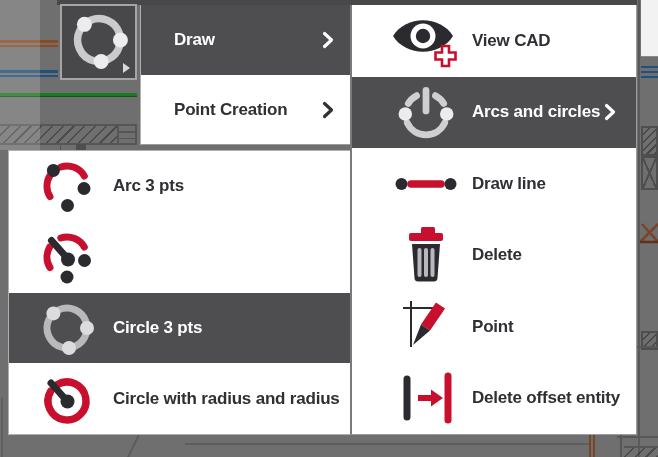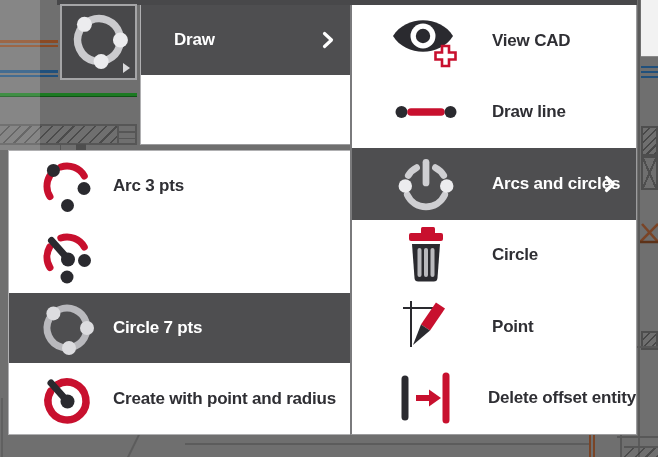--- a/index.html
+++ b/index.html
@@ -40,21 +40,21 @@
   .row.highlight{ background:var(--highlight-bg,#4e4e50); color:#fff; }
   .chev{ display:inline-flex; }
   .chev svg{ stroke:currentColor; }
 
   
   .m1-row{ height:70px; padding:0 16px 0 33px; justify-content:space-between;text-align:right; }
 
   
   .m2-row{ flex:1 1 0; padding-left:36px; }
   .m2-row .icon-box{ width:76px; display:flex; justify-content:center; align-items:center; }
-  .m2-row .label{ margin-left:28px; }
+  .m2-row .label{ margin-left:8px; }
   .m2-row .chev{ position:absolute; right:20px; top:50%; transform:translateY(-50%); }
 
   
   .m3-row{ flex:1 1 0; padding-left:30px; }
   .m3-row .icon-box{ width:56px; display:flex; justify-content:center; align-items:center; }
   .m3-row .label{ margin-left:18px; }
 
   .origin-btn{
     position:absolute; left:60px; top:4px; width:77px; height:76px;
     background:#48484a; border:2px solid #a5a5a7; box-sizing:border-box;
@@ -126,45 +126,42 @@
 
   <div class="panel abs" style="left:140px;top:5px;width:210px;height:140px;border-left:1px solid #b0b0b2;border-bottom:1px solid #9c9c9e;">
     <div class="row m1-row highlight">
       <span class="label">Draw</span>
       <span class="chev">
         <svg width="12" height="18" viewBox="0 0 12 18" fill="none">
             <path d="M2.5 2.5 L9.5 9 L2.5 15.5" stroke-width="3.2" stroke-linecap="round" stroke-linejoin="round"></path>
           </svg>
       </span>
     </div>
+    <div class="row m1-row">
+      <span class="label">Point Creation</span>
+      <span class="chev">
+        <svg width="12" height="18" viewBox="0 0 12 18" fill="none">
+            <path d="M2.5 2.5 L9.5 9 L2.5 15.5" stroke-width="3.2" stroke-linecap="round" stroke-linejoin="round"></path>
+          </svg>
+      </span>
+    </div>
   </div>
 
   <div class="panel abs" style="left:350px;top:5px;width:287px;height:430px;display:flex;flex-direction:column;border-left:2px solid #7a7a7c;border-right:1px solid #9c9c9e;border-bottom:1px solid #9c9c9e;">
 
     <div class="row m2-row">
       <span class="icon-box">
         <svg width="72" height="60" viewBox="0 0 72 60">
           <path d="M3 25 C 16 4, 50 4, 63 25 C 50 46, 16 46, 3 25 Z" fill="#2a2a2f"></path>
           <circle cx="33" cy="25" r="12.5" fill="#ffffff"></circle>
           <circle cx="33" cy="25" r="7.2" fill="#2a2a2f"></circle>
           <path d="M52 35 h 7 v 6.5 h 6.5 v 7 h -6.5 v 6.5 h -7 v -6.5 h -6.5 v -7 h 6.5 Z" fill="#ffffff" stroke="#c8102e" stroke-width="2.6"></path>
         </svg>
       </span>
       <span class="label">View CAD</span>
-    </div>
-
-    <div class="row m2-row">
-      <span class="icon-box">
-        <svg width="64" height="56" viewBox="0 0 64 56">
-          <circle cx="7.5" cy="28" r="6" fill="#2a2a2f"></circle>
-          <line x1="17" y1="28" x2="47" y2="28" stroke="#c8102e" stroke-width="7.5" stroke-linecap="round"></line>
-          <circle cx="56.5" cy="28" r="6" fill="#2a2a2f"></circle>
-        </svg>
-      </span>
-      <span class="label">Draw line</span>
     </div>
 
     <div class="row m2-row highlight">
       <span class="icon-box">
         <svg width="58" height="58" viewBox="0 0 56 56">
           <g fill="none" stroke="#cfcfd2" stroke-width="6.5" stroke-linecap="round">
             <path d="M 18.9 12.2 A 20 20 0 0 0 10.9 19.7"></path>
             <path d="M 37.1 12.2 A 20 20 0 0 1 45.1 19.7"></path>
             <path d="M 9.9 38.5 A 20 20 0 0 0 46.1 38.5"></path>
             <line x1="28" y1="7" x2="28" y2="27"></line>
@@ -174,36 +171,47 @@
             <circle cx="48" cy="30" r="6.5"></circle>
           </g>
         </svg>
       </span>
       <span class="label">Arcs and circles</span>
       <span class="chev">
         <svg width="12" height="18" viewBox="0 0 12 18" fill="none">
             <path d="M2.5 2.5 L9.5 9 L2.5 15.5" stroke-width="3.2" stroke-linecap="round" stroke-linejoin="round"></path>
           </svg>
       </span>
+    </div>
+
+    <div class="row m2-row">
+      <span class="icon-box">
+        <svg width="64" height="56" viewBox="0 0 64 56">
+          <circle cx="7.5" cy="28" r="6" fill="#2a2a2f"></circle>
+          <line x1="17" y1="28" x2="47" y2="28" stroke="#c8102e" stroke-width="7.5" stroke-linecap="round"></line>
+          <circle cx="56.5" cy="28" r="6" fill="#2a2a2f"></circle>
+        </svg>
+      </span>
+      <span class="label">Draw line</span>
     </div>
 
     <div class="row m2-row">
       <span class="icon-box">
         <svg width="56" height="60" viewBox="0 0 56 60">
           <rect x="23" y="2" width="14" height="8" rx="1.5" fill="#c8102e"></rect>
           <rect x="11" y="8" width="34" height="8" rx="2" fill="#c8102e"></rect>
           <path d="M14 19 L42 19 L39.5 53 Q39.2 56.5 35.8 56.5 L20.2 56.5 Q16.8 56.5 16.5 53 Z" fill="#2a2a2f"></path>
           <g stroke="#b9b9bd" stroke-width="4" stroke-linecap="round">
             <line x1="21.5" y1="25" x2="21.5" y2="50"></line>
             <line x1="28" y1="25" x2="28" y2="50"></line>
             <line x1="34.5" y1="25" x2="34.5" y2="50"></line>
           </g>
         </svg>
       </span>
-      <span class="label">Circle</span>
+      <span class="label">Delete</span>
     </div>
 
     <div class="row m2-row">
       <span class="icon-box">
         <svg width="56" height="56" viewBox="0 0 56 56">
           <line x1="13" y1="2" x2="13" y2="48" stroke="#2a2a2f" stroke-width="2"></line>
           <line x1="5" y1="9" x2="42" y2="9" stroke="#2a2a2f" stroke-width="2"></line>
           <line x1="42.5" y1="6.5" x2="27.5" y2="28.5" stroke="#c8102e" stroke-width="11"></line>
           <polygon points="32,31.6 23,25.4 15,46" fill="#2a2a2f"></polygon>
         </svg>
@@ -268,28 +276,28 @@
             <path d="M 47.0 34.2 A 20 20 0 0 1 36.1 46.3"></path>
             <path d="M 23.2 47.4 A 20 20 0 0 1 10.2 18.9"></path>
           </g>
           <g fill="#dcdcdf">
             <circle cx="14.4" cy="13.4" r="7"></circle>
             <circle cx="48" cy="28" r="7"></circle>
             <circle cx="30" cy="48" r="7"></circle>
           </g>
         </svg>
       </span>
-      <span class="label">Circle 7 pts</span>
+      <span class="label">Circle 3 pts</span>
     </div>
 
     <div class="row m3-row">
       <span class="icon-box">
         <svg width="56" height="56" viewBox="0 0 56 56">
           <path d="M 18.2 13.7 A 19 19 0 1 1 11.7 20.2" fill="none" stroke="#c8102e" stroke-width="7.5" stroke-linecap="round"></path>
           <line x1="12" y1="12" x2="28.5" y2="30.5" stroke="#2a2a2f" stroke-width="7" stroke-linecap="round"></line>
           <circle cx="28.5" cy="30.5" r="7" fill="#2a2a2f"></circle>
         </svg>
       </span>
-      <span class="label">Create with point and radius</span>
+      <span class="label">Circle with radius and radius</span>
     </div>
   </div>
 
 </div>
 
 </body></html>

